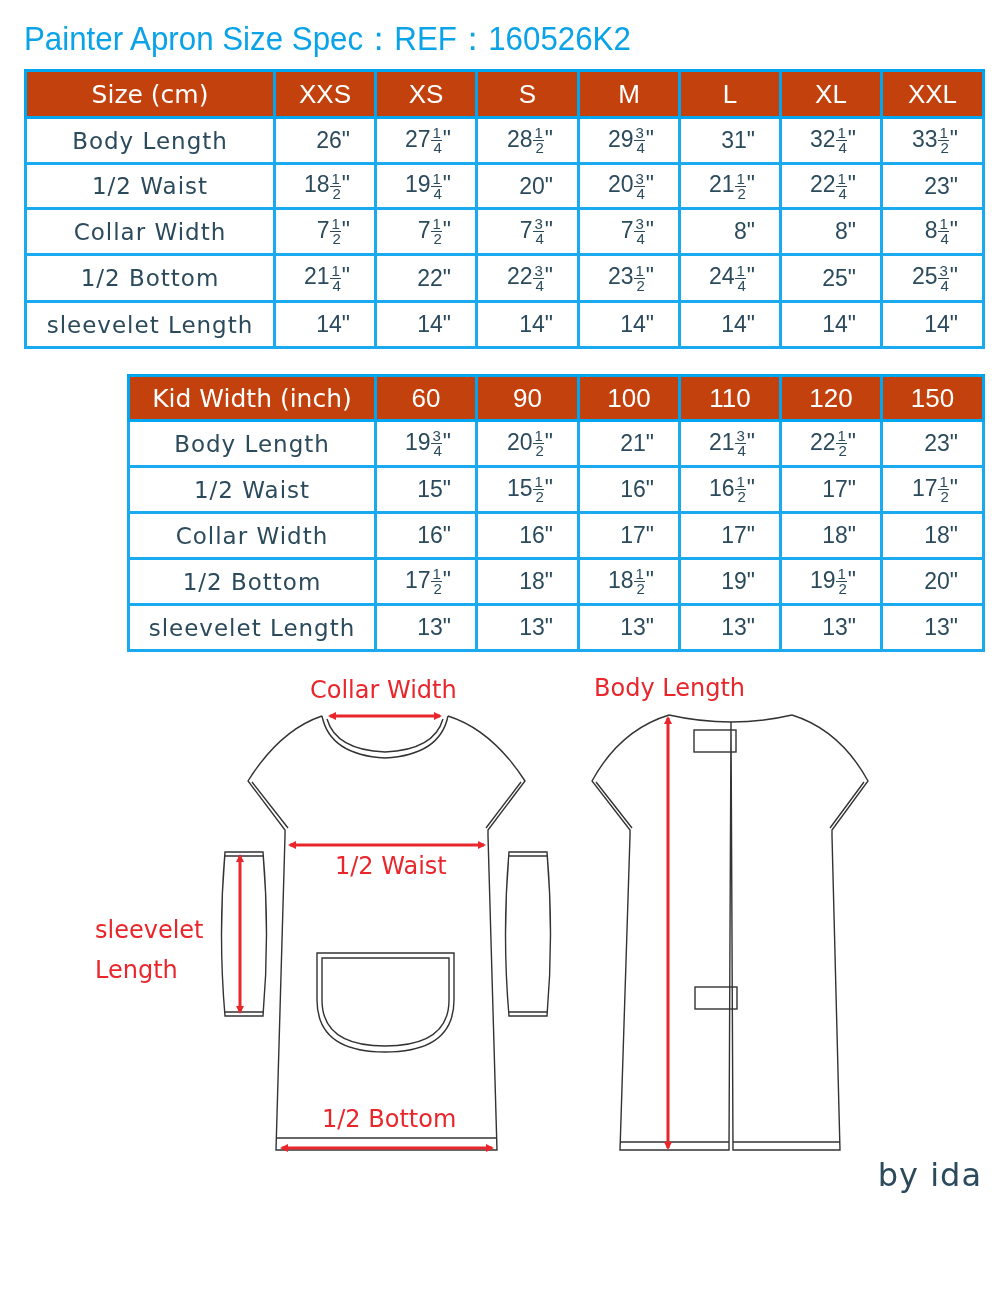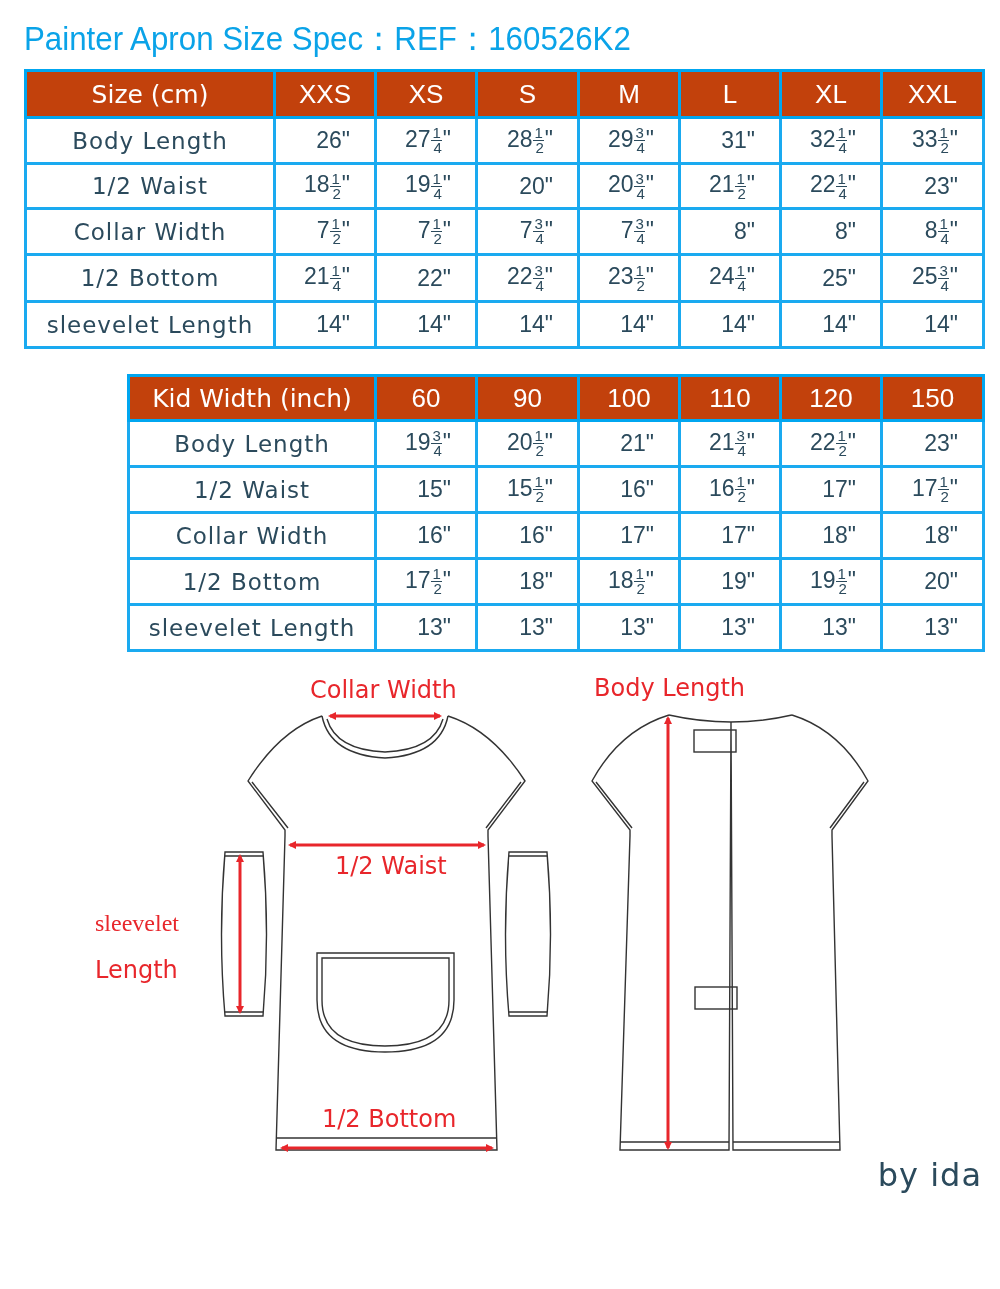--- a/index.html
+++ b/index.html
@@ -295,19 +295,19 @@
     <g stroke="#e8262b" stroke-width="3" fill="none">
       <line x1="330" y1="716" x2="440" y2="716" marker-start="url(#ah)" marker-end="url(#ah)"></line>
       <line x1="290" y1="845" x2="484" y2="845" marker-start="url(#ah)" marker-end="url(#ah)"></line>
       <line x1="240" y1="856" x2="240" y2="1012" marker-start="url(#ah)" marker-end="url(#ah)"></line>
       <line x1="282" y1="1148" x2="492" y2="1148" marker-start="url(#ah)" marker-end="url(#ah)"></line>
       <line x1="668" y1="718" x2="668" y2="1148" marker-start="url(#ah)" marker-end="url(#ah)"></line>
     </g>
   </svg>
   <div class="lbl-red" style="left:310px;top:16px;">Collar Width</div>
   <div class="lbl-red" style="left:335px;top:192px;">1/2 Waist</div>
-  <div class="lbl-red" style="left:95px;top:250px;font-family:Liberation Serif, serif;">sleevelet</div>
+  <div class="lbl-red" style="left:95px;top:256px;">sleevelet</div>
   <div class="lbl-red" style="left:95px;top:296px;">Length</div>
   <div class="lbl-red" style="left:322px;top:445px;">1/2 Bottom</div>
   <div class="lbl-red" style="left:594px;top:14px;">Body Length</div>
 </div>
 
 <div class="footer">by ida</div>
 
 </body></html>

